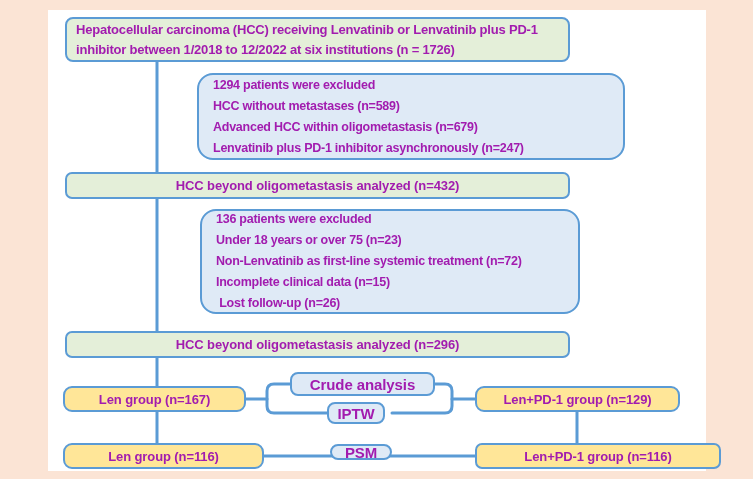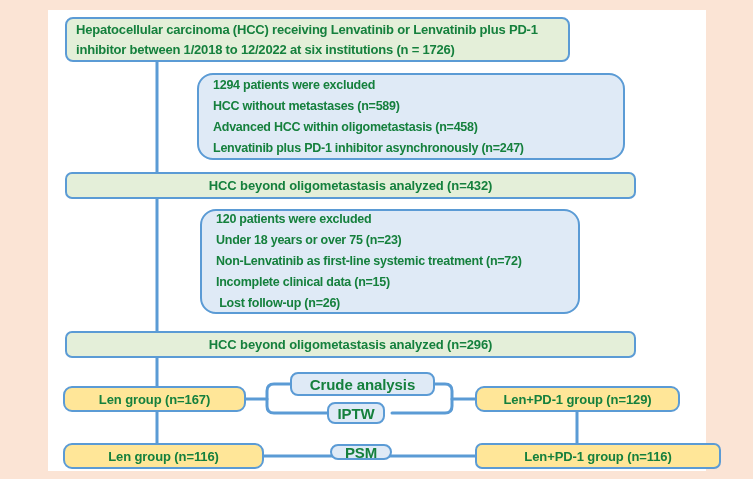--- a/index.html
+++ b/index.html
@@ -16,35 +16,35 @@
     width:658px;height:461px;
     background:#ffffff;
   }
   .connectors{
     position:absolute;left:0;top:0;z-index:1;
   }
   .box{
     position:absolute;z-index:2;
     box-sizing:border-box;
     border:2.5px solid #5b9bd5;
-    color:#15803d;
+    color:#a21caf;
     font-weight:bold;
     display:flex;flex-direction:column;justify-content:center;
   }
   .green{background:#e4efd9;}
   .blue{background:#dfeaf6;}
   .yellow{background:#ffe698;}
   .centered{align-items:center;text-align:center;}
   .box-enrollment{
     left:65px;top:17px;width:505px;height:45px;
     border-radius:8px;padding:2px 10px 2px 9px;
     font-size:13px;line-height:20px;letter-spacing:-0.2px;
   }
   .box-analyzed{
-    left:65px;width:571px;height:27px;
+    left:65px;width:505px;height:27px;
     border-radius:7px;font-size:13px;letter-spacing:-0.1px;
   }
   .box-analyzed-432{top:172px;}
   .box-analyzed-296{top:331px;}
   .box-exclusion{
     border-radius:16px;
     font-size:12.5px;line-height:21px;letter-spacing:-0.25px;
     padding:2px 10px 2px 14px;
   }
   .box-exclusion .line{white-space:pre-wrap;}
@@ -83,30 +83,30 @@
     <path d="M245 456 H476"></path>
   </svg>
 
   <div class="box green box-enrollment">
     <span>Hepatocellular carcinoma (HCC) receiving Lenvatinib or Lenvatinib plus PD-1 inhibitor between 1/2018 to 12/2022 at six institutions (n = 1726)</span>
   </div>
 
   <div class="box blue box-exclusion box-exclusion-1">
     <div class="line">1294 patients were excluded</div>
     <div class="line">HCC without metastases (n=589)</div>
-    <div class="line">Advanced HCC within oligometastasis (n=458)</div>
+    <div class="line">Advanced HCC within oligometastasis (n=679)</div>
     <div class="line">Lenvatinib plus PD-1 inhibitor asynchronously (n=247)</div>
   </div>
 
   <div class="box green centered box-analyzed box-analyzed-432">
     <span>HCC beyond oligometastasis analyzed (n=432)</span>
   </div>
 
   <div class="box blue box-exclusion box-exclusion-2">
-    <div class="line">120 patients were excluded</div>
+    <div class="line">136 patients were excluded</div>
     <div class="line">Under 18 years or over 75 (n=23)</div>
     <div class="line">Non-Lenvatinib as first-line systemic treatment (n=72)</div>
     <div class="line">Incomplete clinical data (n=15)</div>
     <div class="line"> Lost follow-up (n=26)</div>
   </div>
 
   <div class="box green centered box-analyzed box-analyzed-296">
     <span>HCC beyond oligometastasis analyzed (n=296)</span>
   </div>
 

